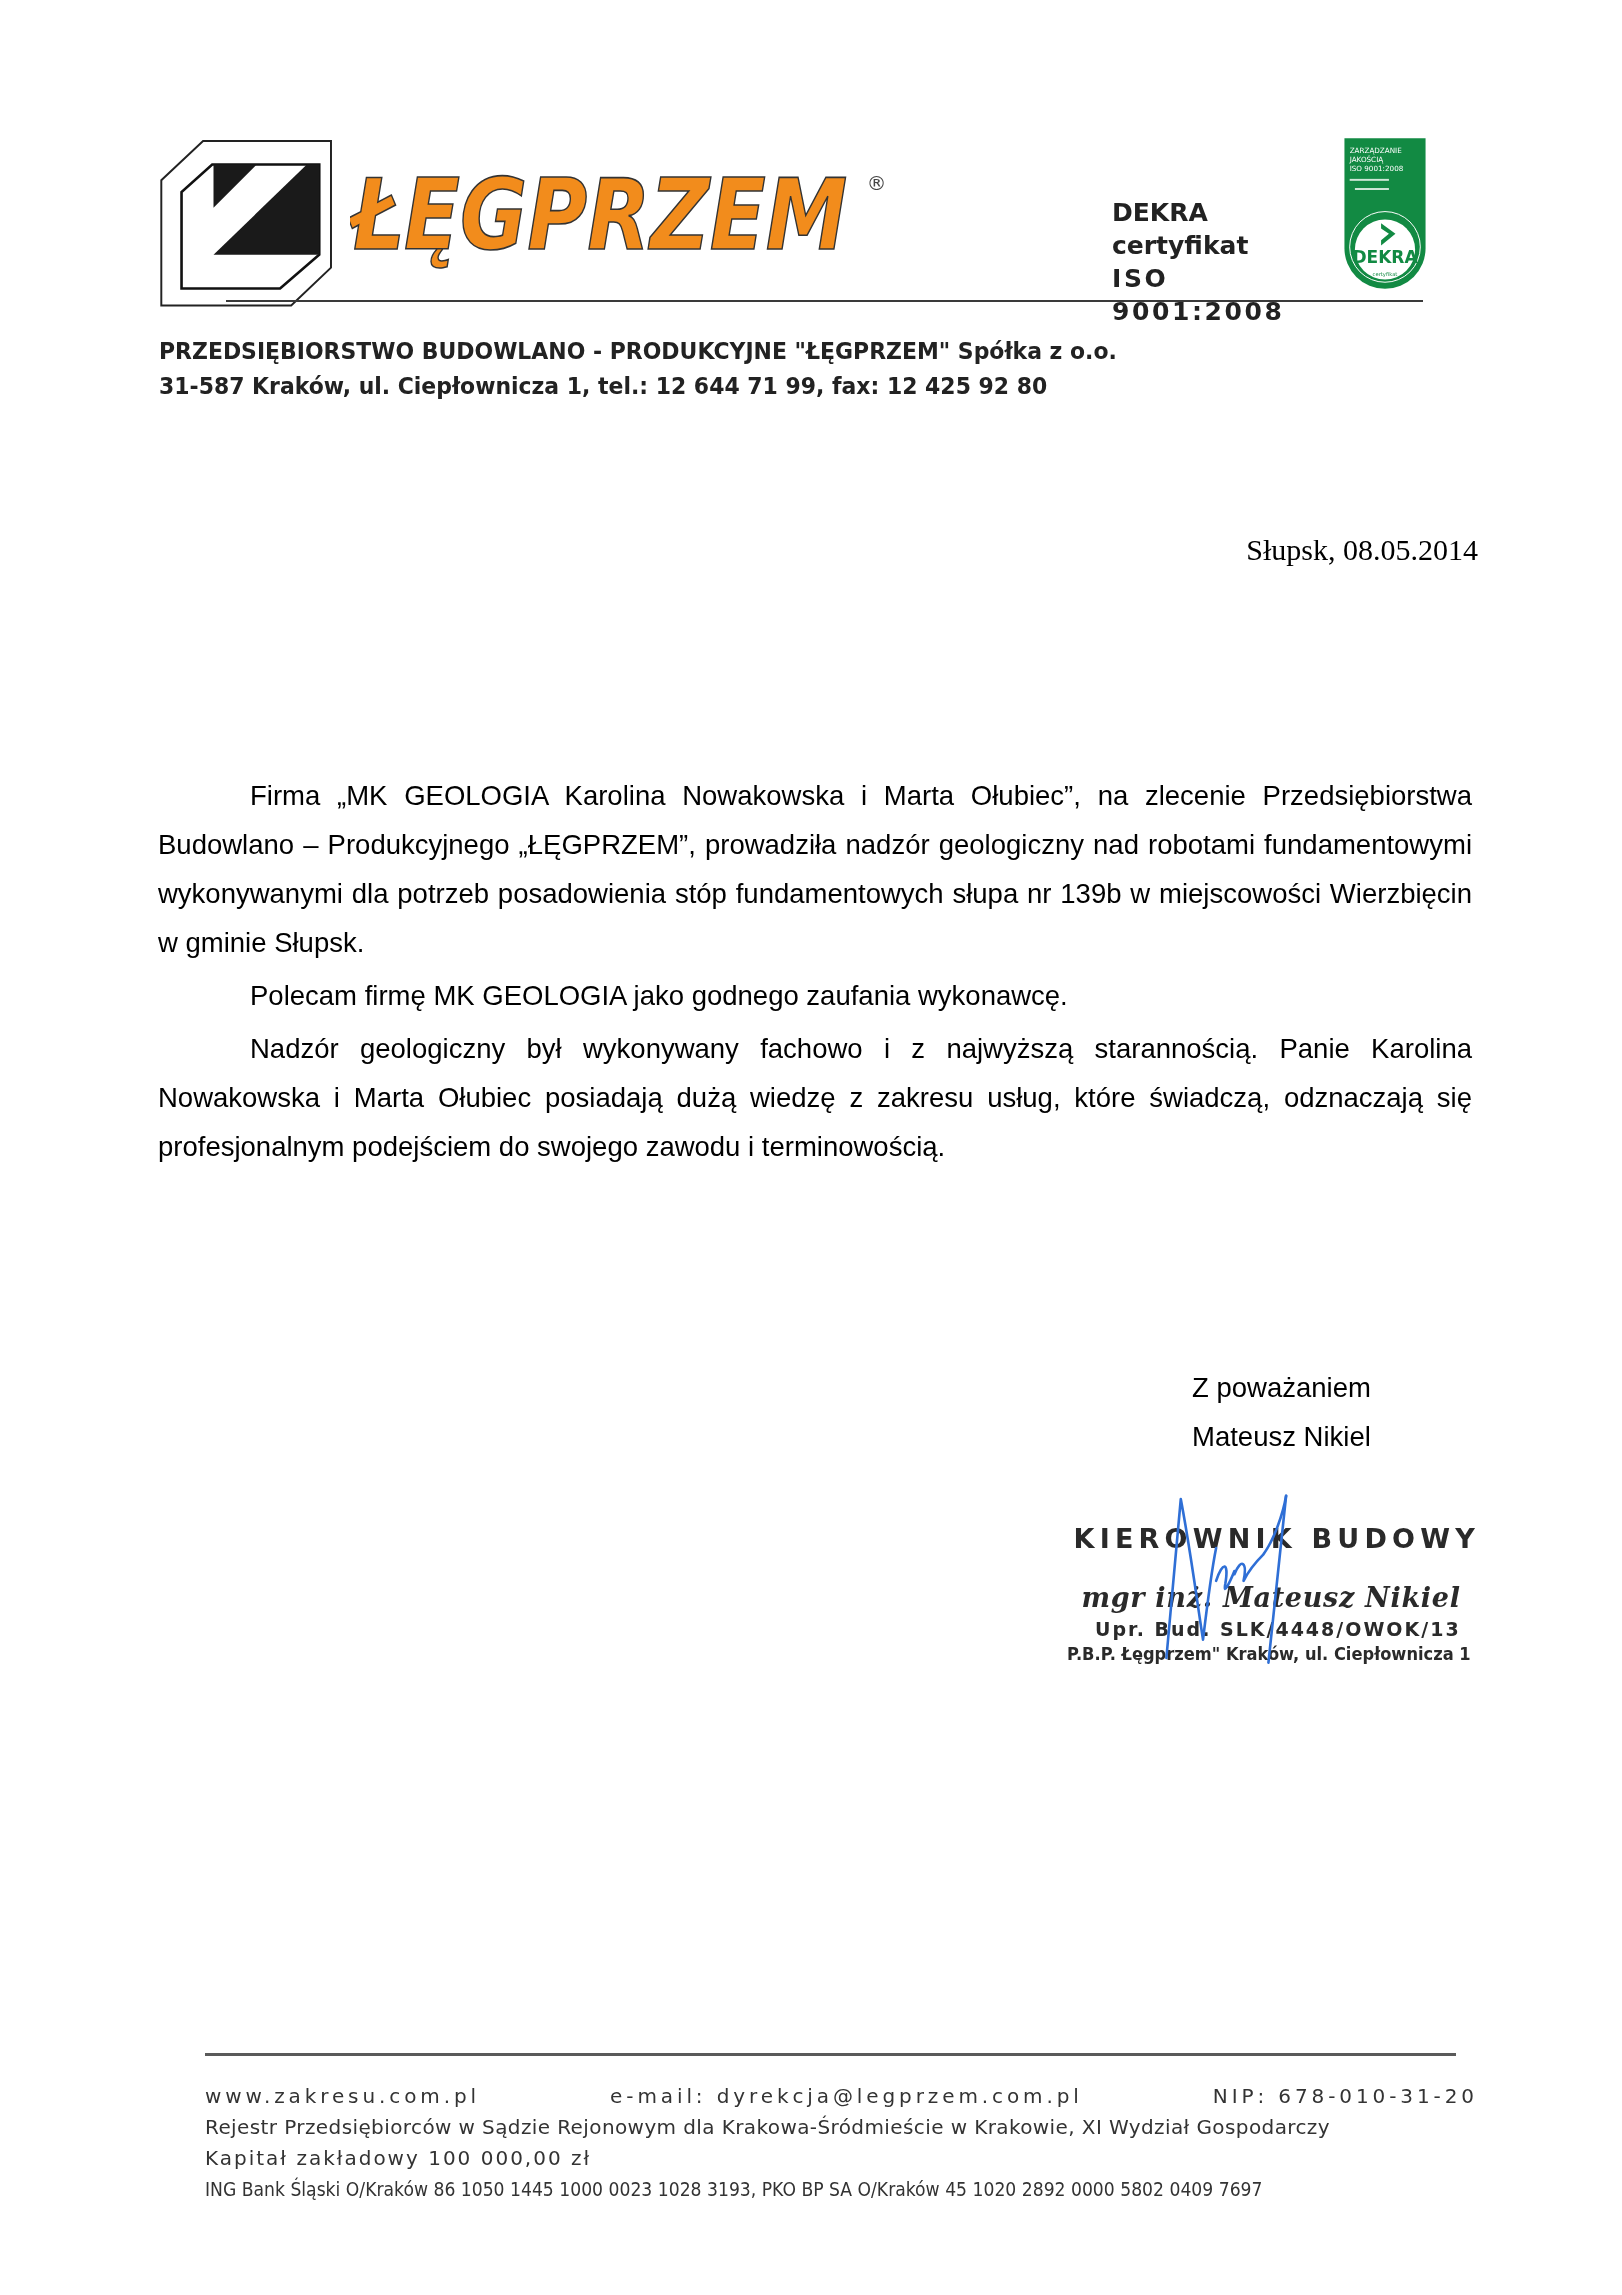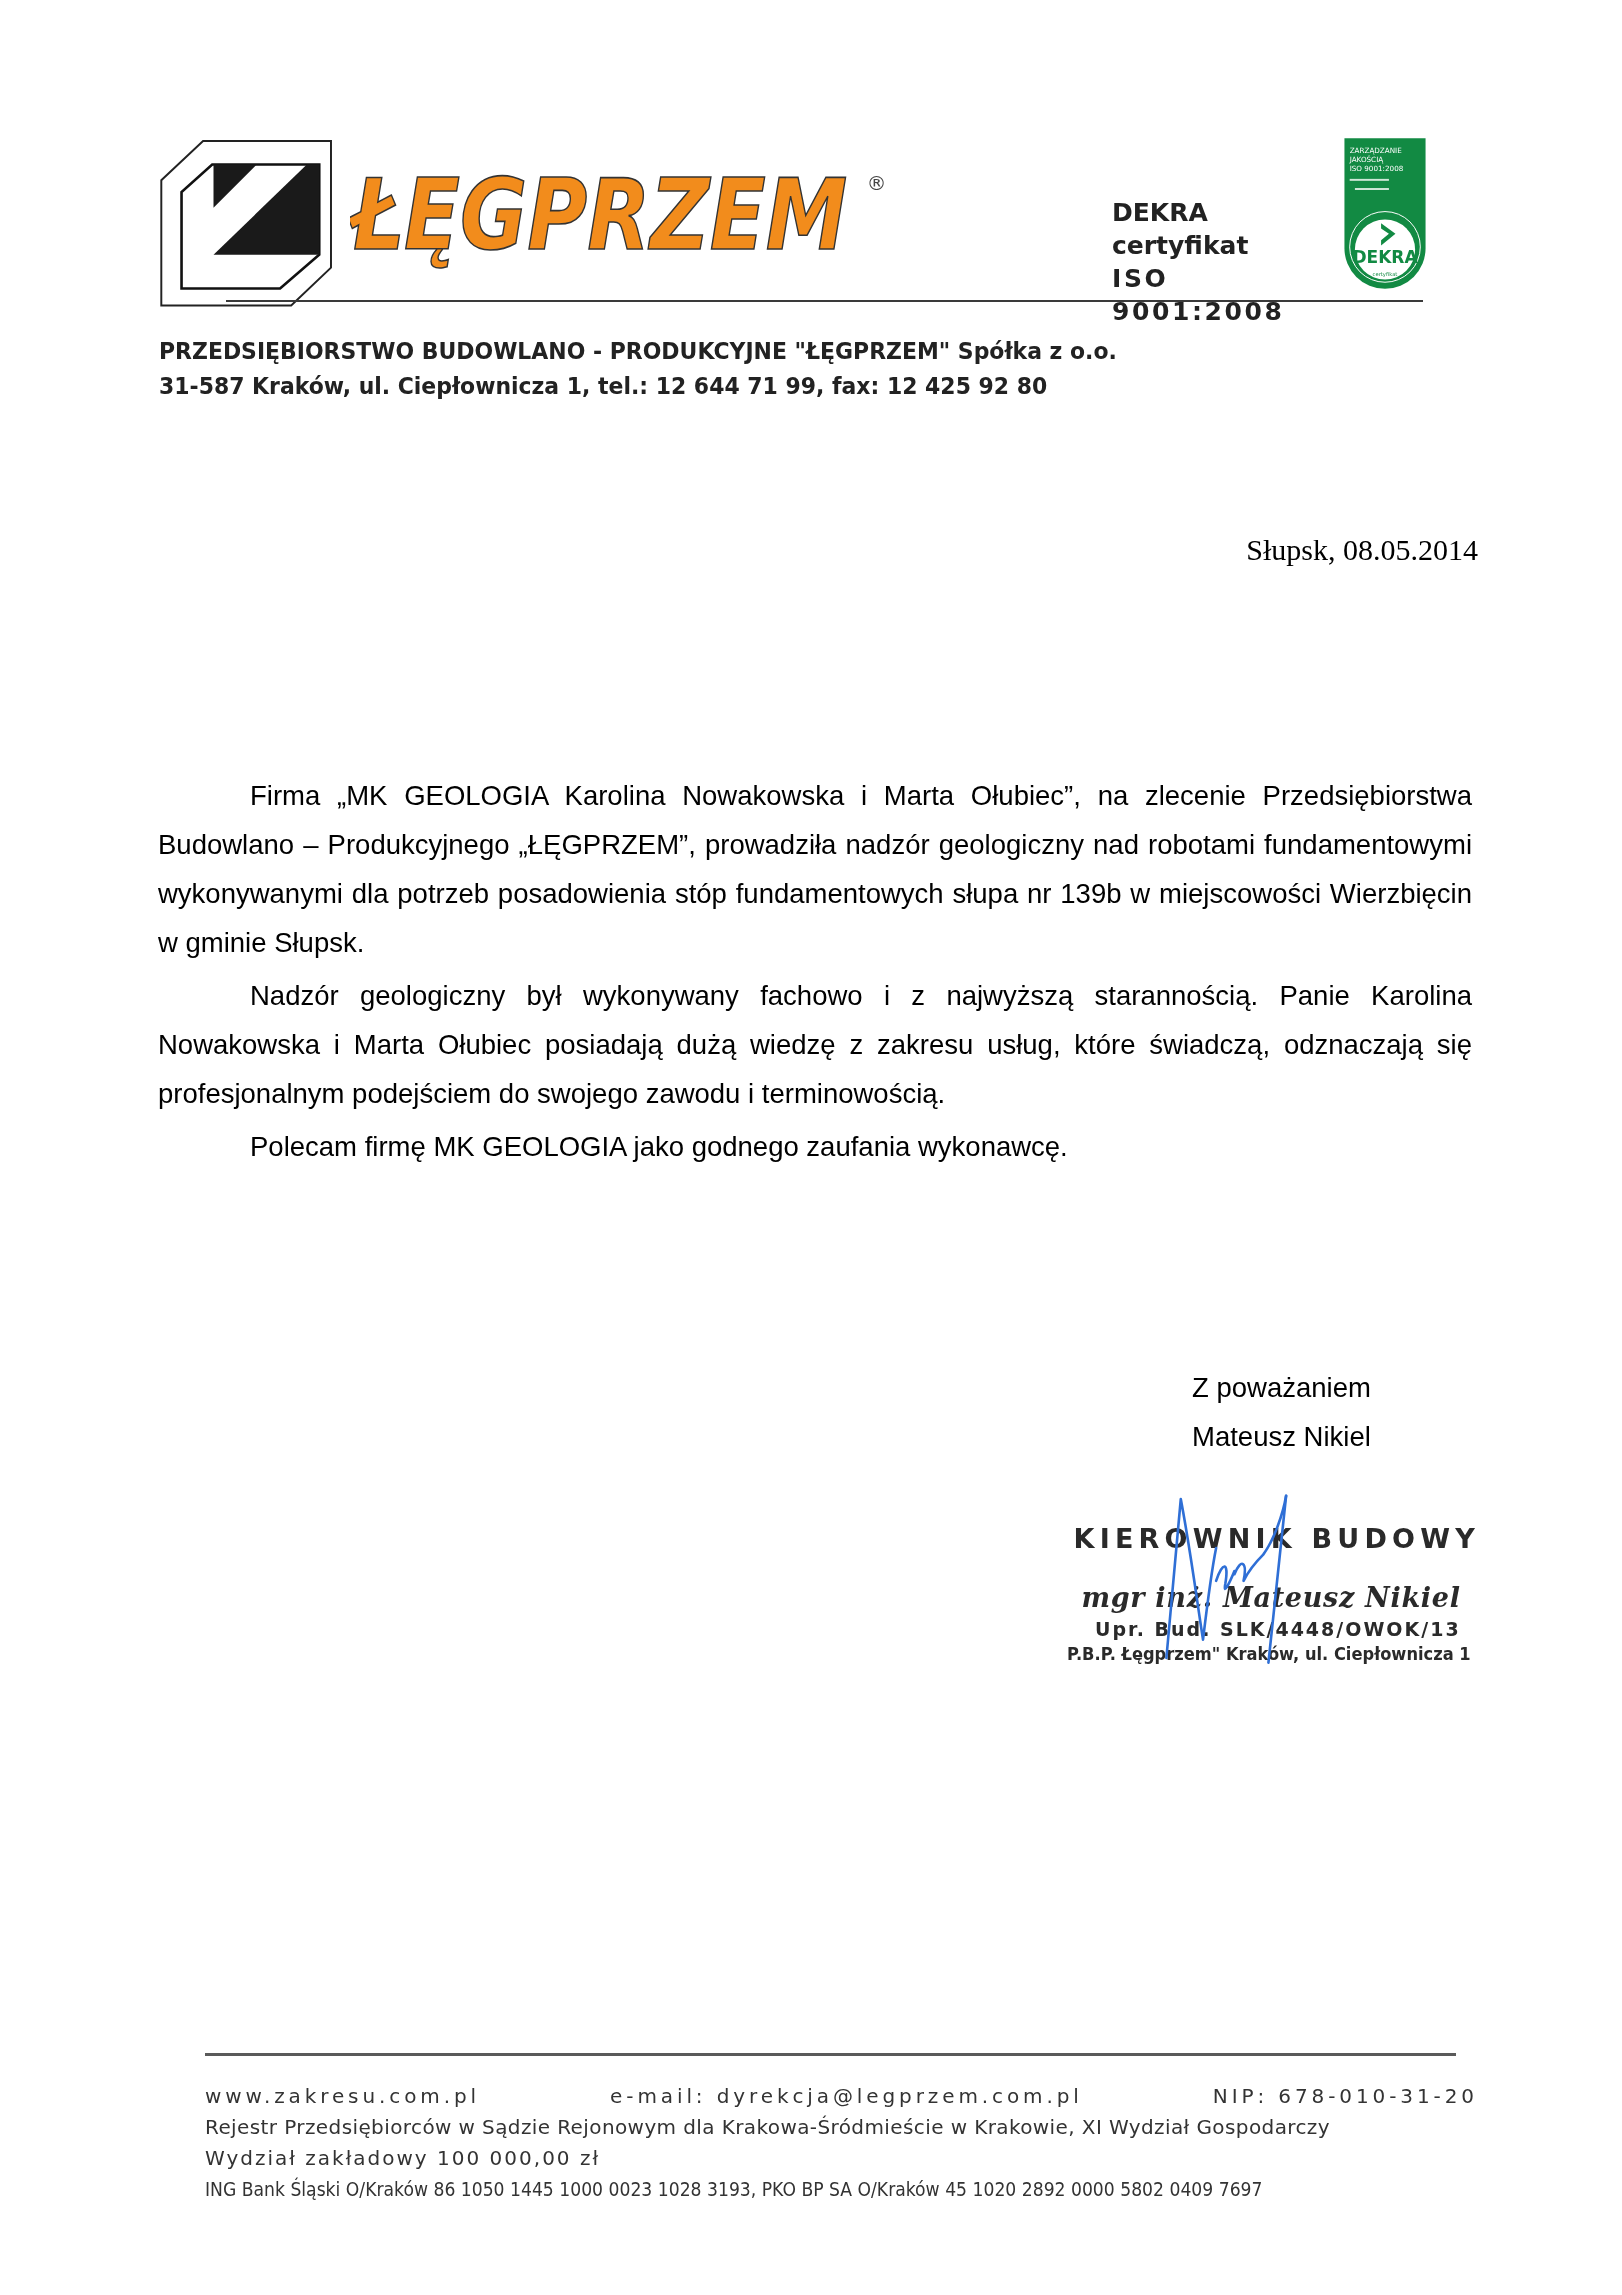--- a/index.html
+++ b/index.html
@@ -81,22 +81,22 @@
 
 <div id="company-block" class="abs">
   <div>PRZEDSIĘBIORSTWO BUDOWLANO - PRODUKCYJNE "ŁĘGPRZEM"  Spółka z o.o.</div>
   <div>31-587 Kraków, ul. Ciepłownicza 1, tel.: 12 644 71 99, fax: 12 425 92 80</div>
 </div>
 
 <div id="date-line" class="abs">Słupsk, 08.05.2014</div>
 
 <div id="letter-body" class="abs">
   <p>Firma „MK GEOLOGIA Karolina Nowakowska i Marta Ołubiec”, na zlecenie Przedsiębiorstwa Budowlano – Produkcyjnego „ŁĘGPRZEM”, prowadziła nadzór geologiczny nad robotami fundamentowymi wykonywanymi dla potrzeb posadowienia stóp fundamentowych słupa nr 139b w miejscowości Wierzbięcin w gminie Słupsk.</p>
+  <p>Polecam firmę MK GEOLOGIA jako godnego zaufania wykonawcę.</p>
   <p>Nadzór geologiczny był wykonywany fachowo i z najwyższą starannością. Panie Karolina Nowakowska i Marta Ołubiec posiadają dużą wiedzę z zakresu usług, które świadczą, odznaczają się profesjonalnym podejściem do swojego zawodu i terminowością.</p>
-  <p>Polecam firmę MK GEOLOGIA jako godnego zaufania wykonawcę.</p>
 </div>
 
 <div id="closing" class="abs">
   <div>Z poważaniem</div>
   <div>Mateusz Nikiel</div>
 </div>
 
 <div id="stamp" class="abs">
   <div class="stamp-title">KIEROWNIK BUDOWY</div>
   <div class="stamp-name">mgr inż. Mateusz  Nikiel</div>
@@ -118,19 +118,19 @@
 <div id="footer" class="abs">
   <div class="f-row f-contacts">
     <span>www.zakresu.com.pl</span>
     <span>e-mail: dyrekcja@legprzem.com.pl</span>
     <span>NIP: 678-010-31-20</span>
   </div>
   <div class="f-row f-reg1">
     <span>Rejestr Przedsiębiorców w Sądzie Rejonowym dla Krakowa-Śródmieście w Krakowie, XI Wydział Gospodarczy</span>
   </div>
   <div class="f-row f-reg2">
-    <span>Wydział zakładowy 100 000,00 zł</span>
+    <span>Kapitał zakładowy 100 000,00 zł</span>
   </div>
   <div class="f-row f-bank">
     <span>ING Bank Śląski O/Kraków 86 1050 1445 1000 0023 1028 3193, PKO BP SA O/Kraków 45 1020 2892 0000 5802 0409 7697</span>
   </div>
 </div>
 
 
 </body></html>

